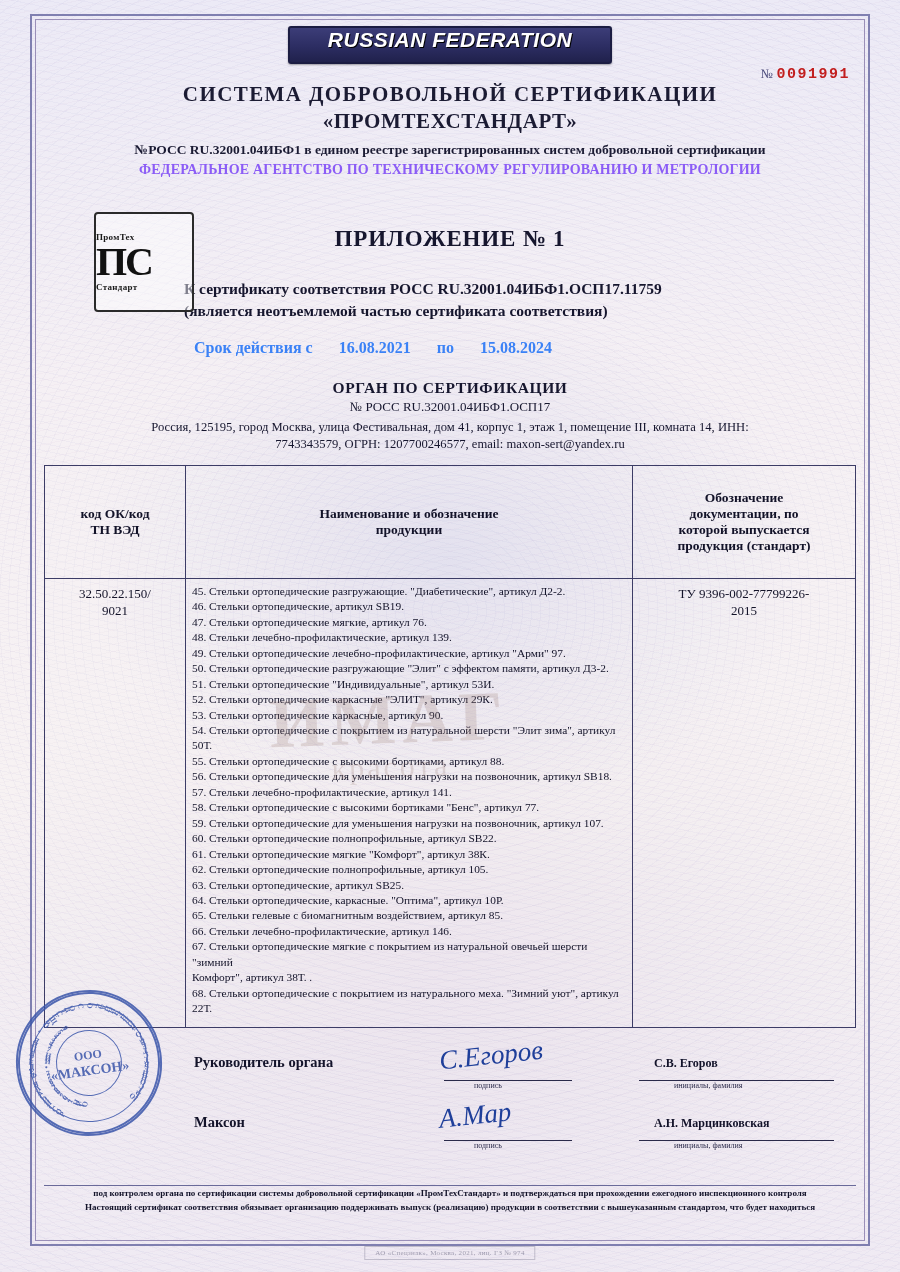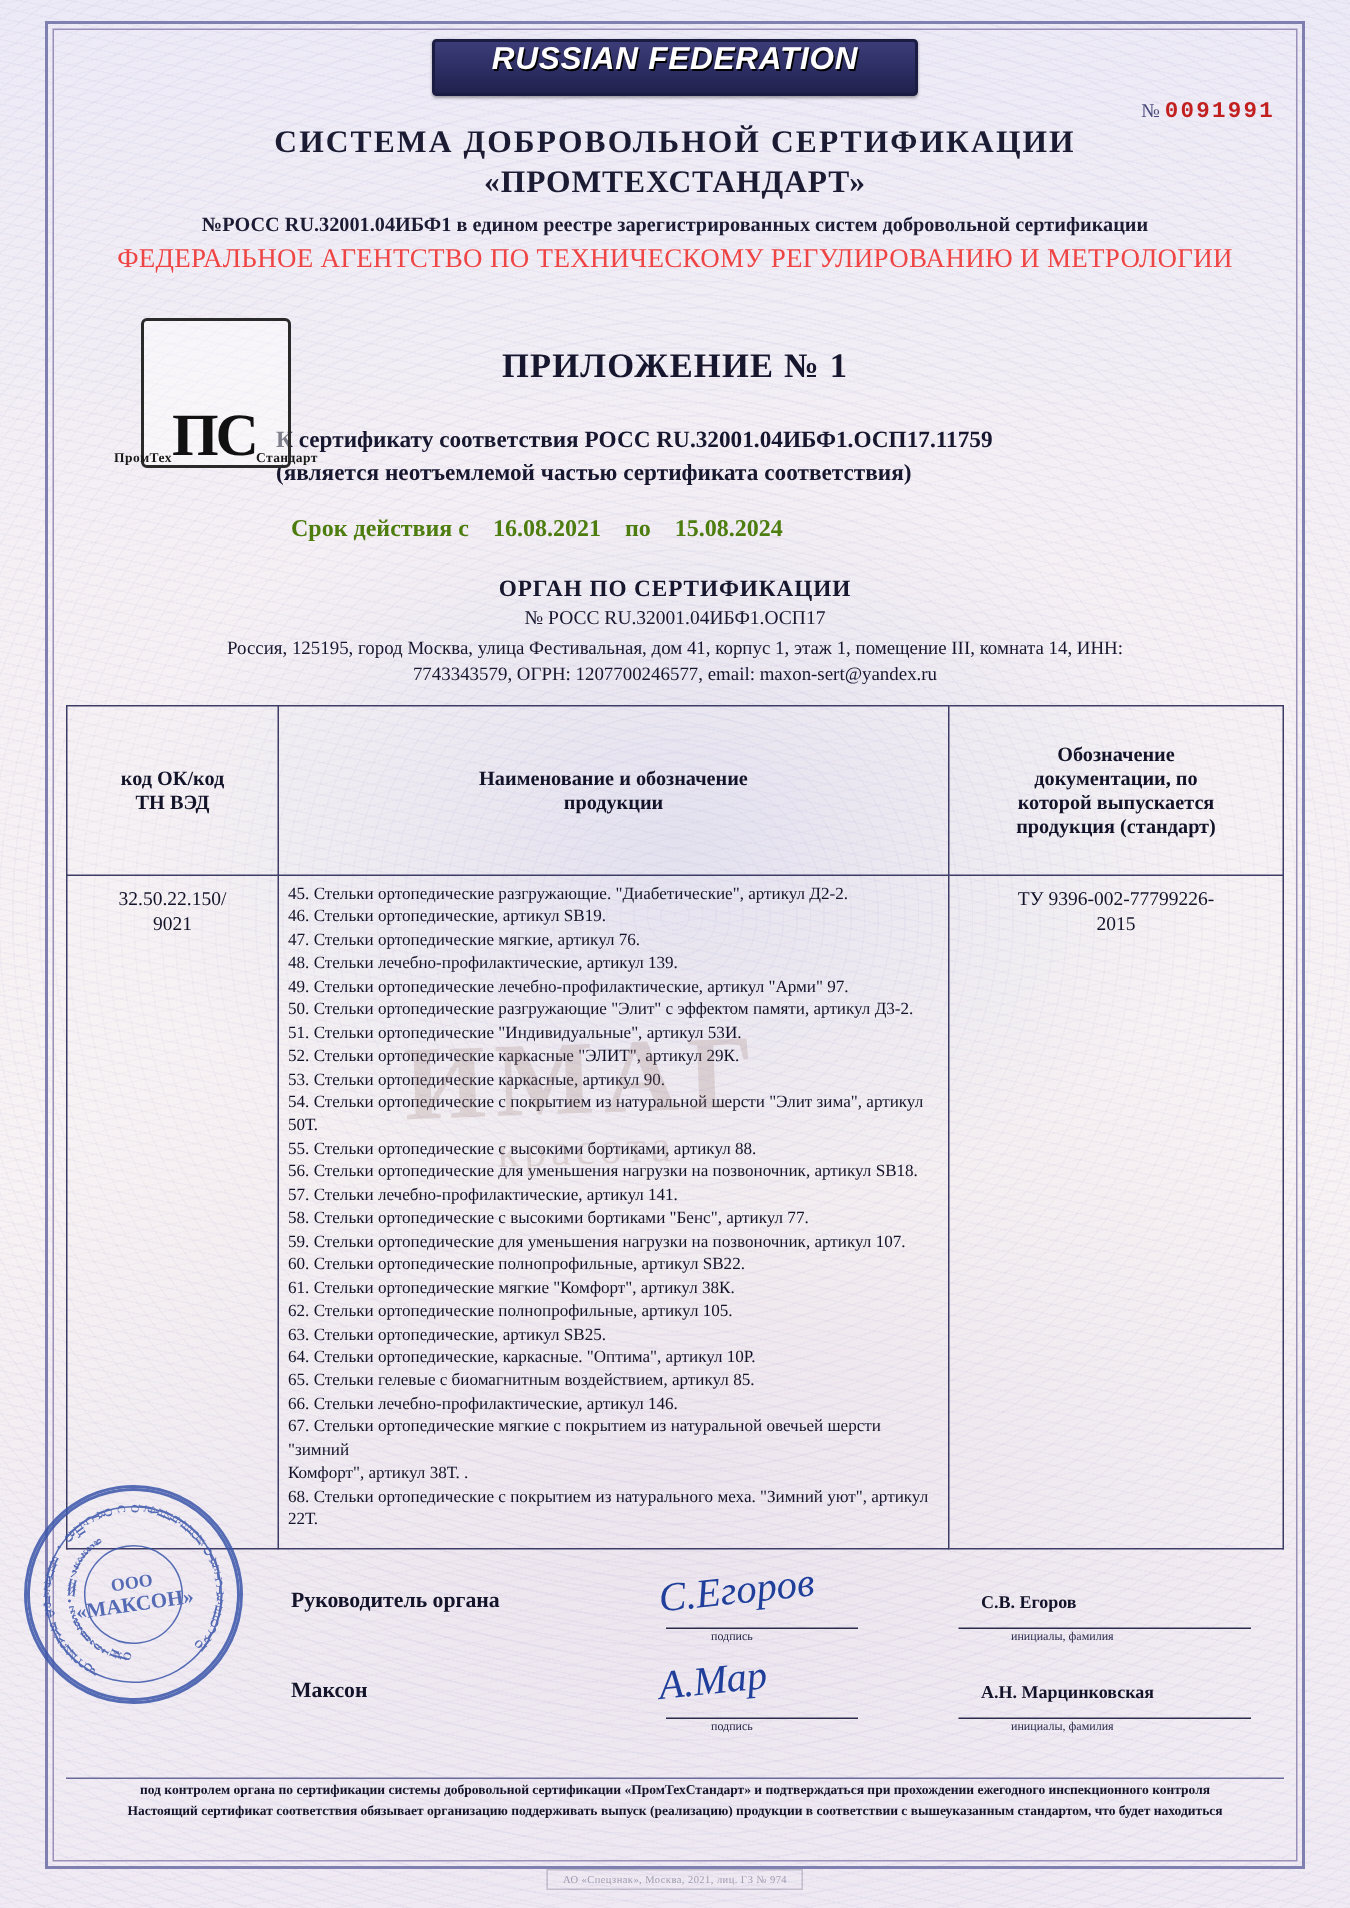--- a/index.html
+++ b/index.html
@@ -114,40 +114,40 @@
   }
   .reg-line {
     text-align: center;
     font-size: 13.5px;
     font-weight: bold;
     color: #1b1b33;
     margin-top: 8px;
   }
   .agency {
     text-align: center;
-    font-size: 18px;
-    font-weight: normal;
-    color: #ef4444;
+    font-size: 14px;
+    font-weight: bold;
+    color: #8b5cf6;
     margin-top: 4px;
     letter-spacing: 0.2px;
   }
 
   
   .logo {
     position: absolute;
     left: 50px;
     top: 190px;
     width: 96px;
     height: 96px;
     border: 2px solid #2a2a2a;
     border-radius: 4px;
     background: rgba(255,255,255,0.45);
     display: flex;
-    flex-direction: row;
-    align-items: flex-end;
+    flex-direction: column;
+    align-items: flex-start;
     justify-content: center;
   }
   .logo .t {
     font-size: 9px;
     font-weight: bold;
     color: #1a1a1a;
     letter-spacing: 0.3px;
   }
   .logo .mid {
     font-family: "Liberation Serif", serif;
@@ -177,23 +177,23 @@
     margin: 26px 0 0 140px;
     font-size: 15.5px;
     font-weight: bold;
     color: #16162e;
     line-height: 1.45;
   }
   .validity {
     margin: 16px 0 0 150px;
     font-size: 16px;
     font-weight: bold;
-    color: #4d7c0f;
+    color: #3b82f6;
     display: flex;
-    gap: 16px;
+    gap: 26px;
   }
 
   .organ {
     margin-top: 22px;
     text-align: center;
   }
   .organ .l1 { font-size: 15.5px; font-weight: bold; letter-spacing: 0.6px; color: #16162e;}
   .organ .l2 { font-size: 13px; color: #16162e; margin-top: 2px;}
   .organ .l3 { font-size: 13.5px; color: #16162e; margin-top: 3px;}
   .organ .l4 { font-size: 12.6px; color: #16162e; margin-top: 4px; line-height: 1.35;}

